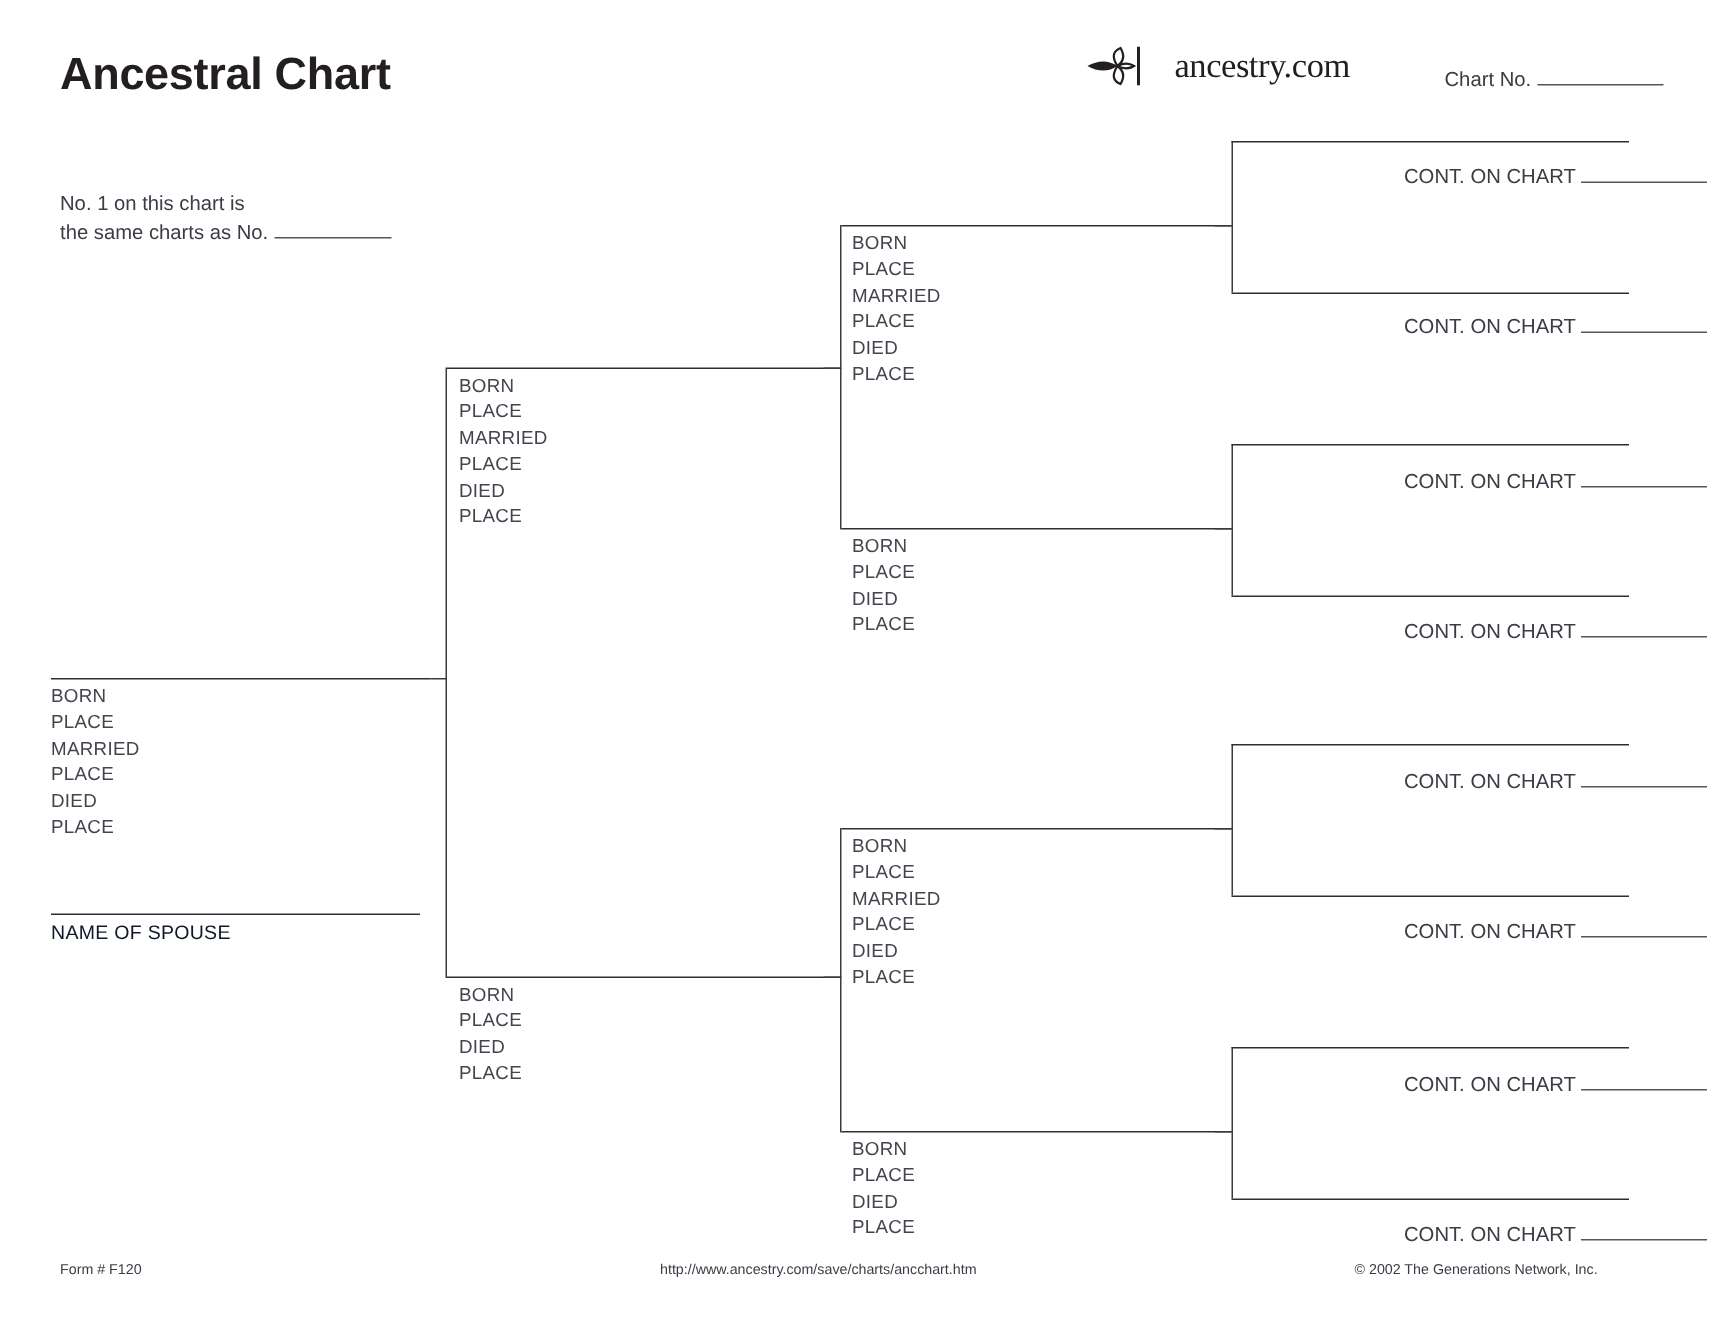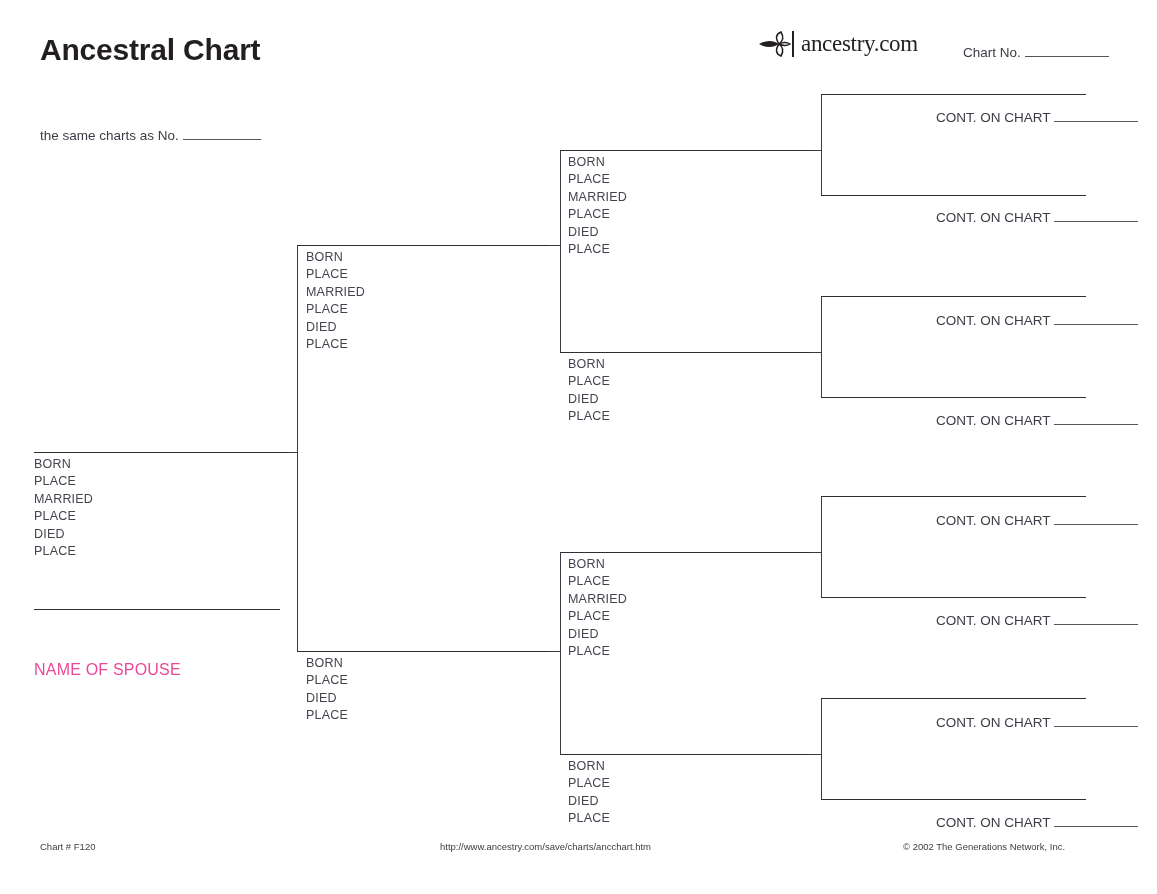--- a/index.html
+++ b/index.html
@@ -11,22 +11,22 @@
   }
   .page{position:absolute;inset:0;padding-left:42px;}
 
   
   .title{
     position:absolute;left:40px;top:33px;
     font-size:30px;font-weight:bold;letter-spacing:-0.2px;
     color:#231f20;
   }
   .logo{
-    position:absolute;left:757px;top:31px;
-    display:flex;align-items:center;gap:0px;
+    position:absolute;left:723px;top:31px;
+    display:flex;align-items:center;gap:16px;
   }
   .logo-mark{width:42px;height:26px;display:block;}
   .logo-text{
     font-family:"Liberation Serif",serif;
     font-size:23px;color:#231f20;letter-spacing:-0.3px;
     line-height:26px;margin-left:2px;
   }
   .chartno{
     position:absolute;left:963px;top:45px;
     font-size:13.5px;white-space:nowrap;text-align:right;
@@ -55,22 +55,22 @@
   .nameline{position:absolute;background:#2e2e35;height:1.3px;}
 
   
   .fields{
     position:absolute;font-size:12.5px;line-height:17.4px;
     letter-spacing:0.2px;white-space:nowrap;color:#44444e;
   }
   .fields div{display:block;}
 
   .spouse{
-    position:absolute;font-size:16px;letter-spacing:0.2px;
-    white-space:nowrap;color:#ec4899;margin-top:47px;
+    position:absolute;font-size:13px;letter-spacing:0.2px;
+    white-space:nowrap;color:#0f172a;
   }
 
   .cont{
     position:absolute;font-size:13.5px;white-space:nowrap;
     color:#3c3c46;
   }
 
   
   .foot{
     position:absolute;top:841px;font-size:9.5px;color:#3c3c46;
@@ -99,20 +99,21 @@
     </svg>
     <span class="logo-text">ancestry.com</span>
   </div>
 
   <div class="chartno">
     <span>Chart No.</span>
     <span class="ul ul-w84"></span>
   </div>
 
   <div class="note">
+    <div>No. 1 on this chart is</div>
     <div>
       <span>the same charts as No.</span>
       <span class="ul ul-w78"></span>
     </div>
   </div>
 
   <div class="nameline" style="left:34px;top:452px;width:253px;"></div>
   <div class="fields" style="left:34px;top:456px;">
     <div>BORN</div>
     <div>PLACE</div>
@@ -240,17 +241,17 @@
     <span>CONT. ON CHART</span>
     <span class="ul ul-w84"></span>
   </div>
 
   <div class="nameline" style="left:821px;top:799px;width:265px;"></div>
   <div class="cont" style="left:936px;top:815px;">
     <span>CONT. ON CHART</span>
     <span class="ul ul-w84"></span>
   </div>
 
-  <div class="foot foot-left">Chart # F120</div>
+  <div class="foot foot-left">Form # F120</div>
   <div class="foot foot-mid">http://www.ancestry.com/save/charts/ancchart.htm</div>
   <div class="foot foot-right">© 2002 The Generations Network, Inc.</div>
 
 </div>
 
 </body></html>

